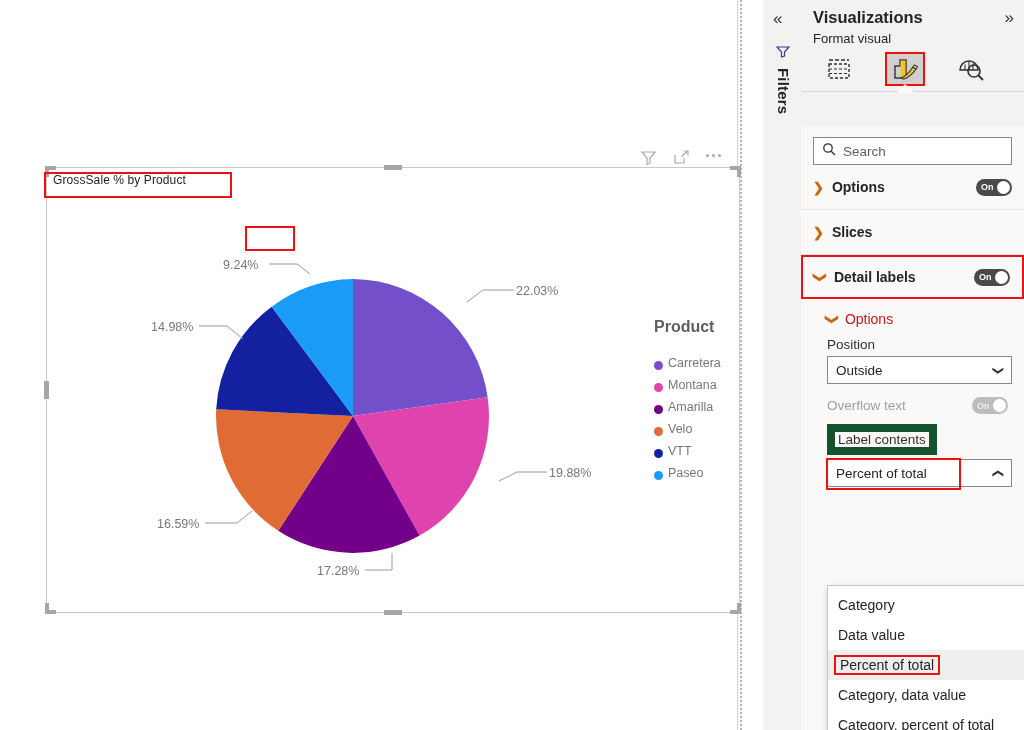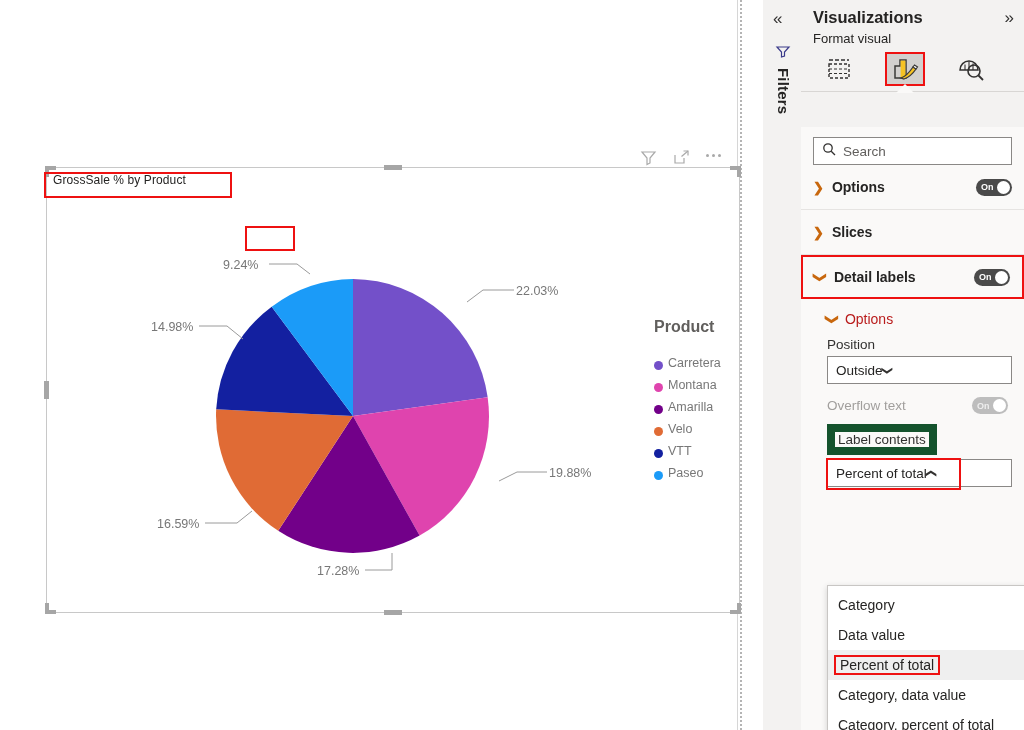--- a/index.html
+++ b/index.html
@@ -129,21 +129,21 @@
   .sec-hl{border:2px solid #ee1111;box-sizing:border-box;}
 
   .subsec{padding:12px 12px 0 26px;}
   .sub-head{display:flex;align-items:center;gap:7px;margin-bottom:10px;}
   .sub-chev{font-size:13px;color:#c8670d;font-weight:bold;}
   .sub-title{font-size:14px;font-weight:normal;color:#b91c1c;}
   .field-label{font-size:13.5px;color:#323130;margin:0 0 4px 0;}
   .field-label.dim{color:#a19f9d;}
   .combo{
     height:28px;background:#ffffff;border:1px solid #8a8886;
-    display:flex;align-items:center;padding:0 8px;box-sizing:border-box;
+    display:flex;align-items:center;justify-content:space-between;padding:0 8px;box-sizing:border-box;
   }
   .combo-val{font-size:13.5px;color:#252423;}
   .combo-chev{font-size:11px;color:#323130;}
   .row-toggle{display:flex;align-items:center;justify-content:space-between;margin:13px 0 10px 0;padding-right:4px;}
 
   .lbl-hl{display:inline-block;border:8px solid #14532d;padding:0 3px;}
   .combo-hl{position:relative;}
   .combo-hl .inner-hl{position:absolute;left:-2px;top:-2px;width:135px;height:32px;border:2px solid #ee1111;box-sizing:border-box;pointer-events:none;}
 
   

